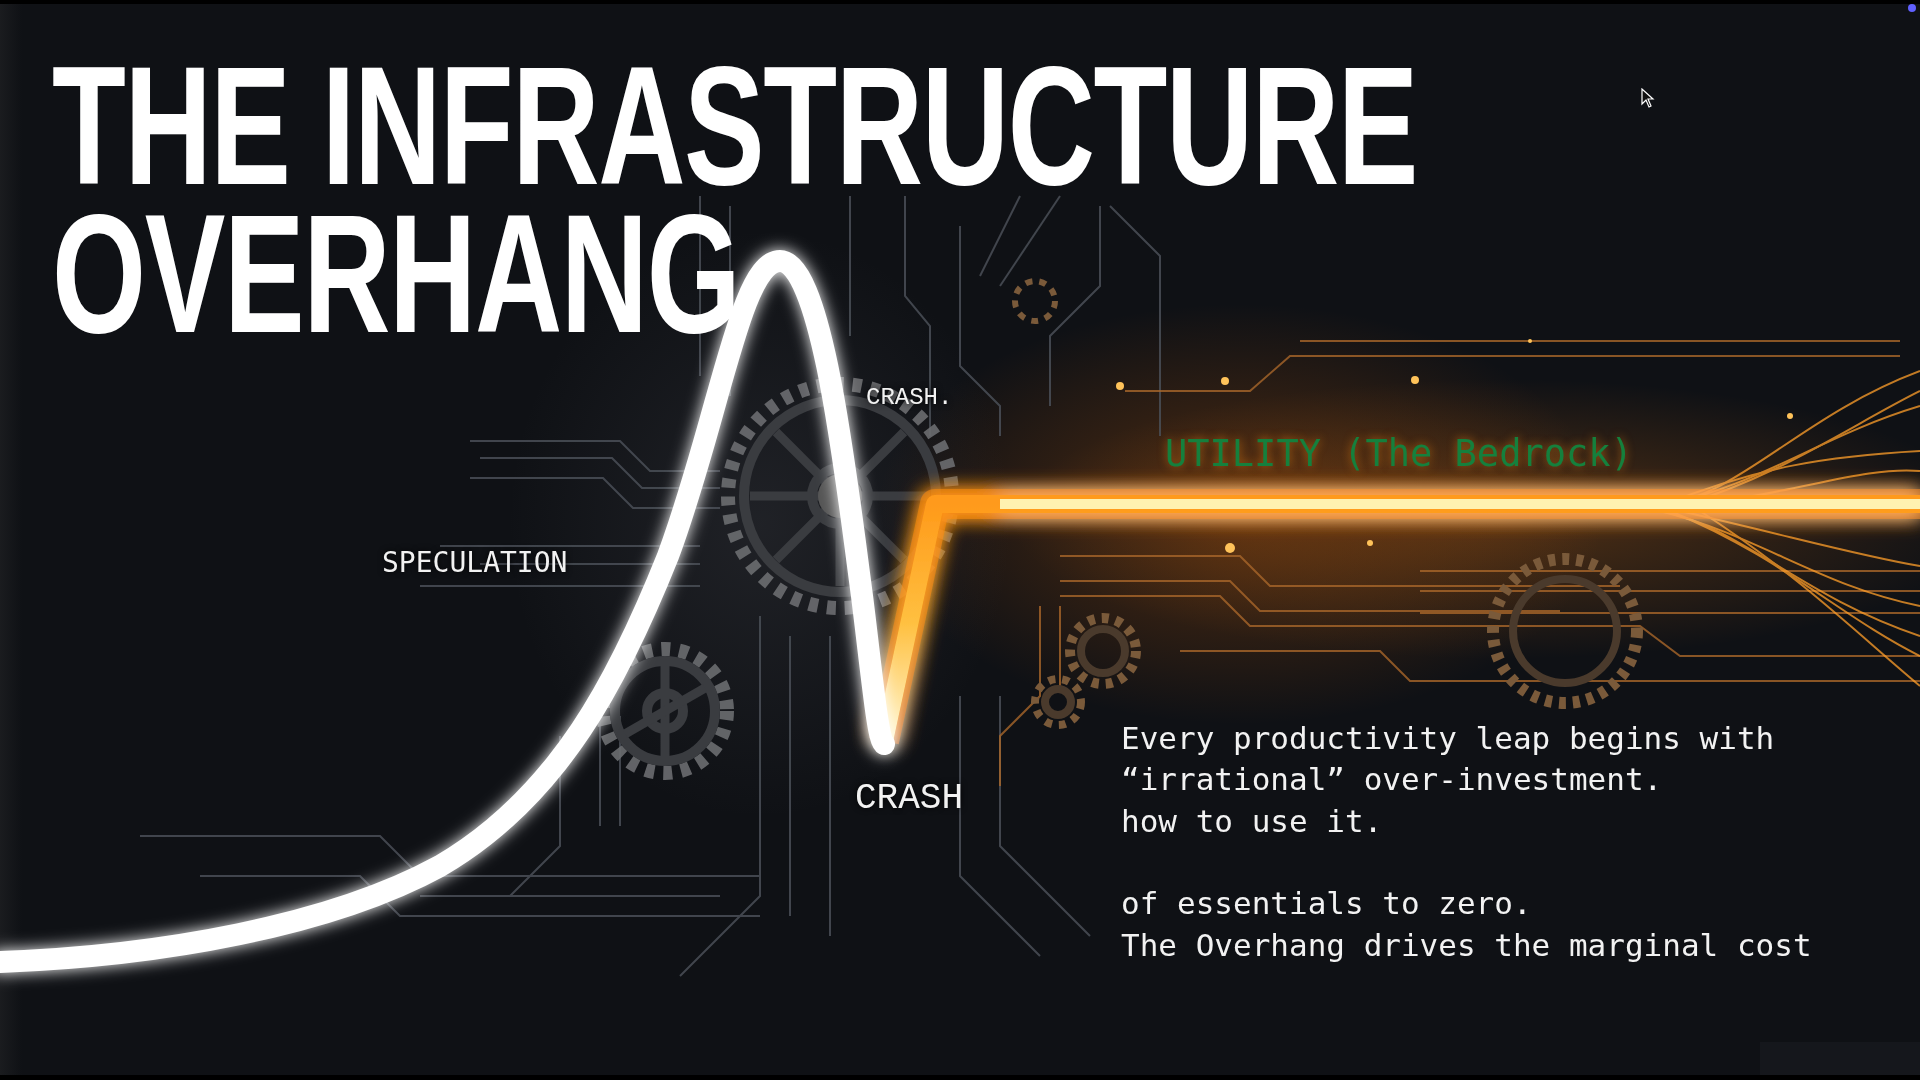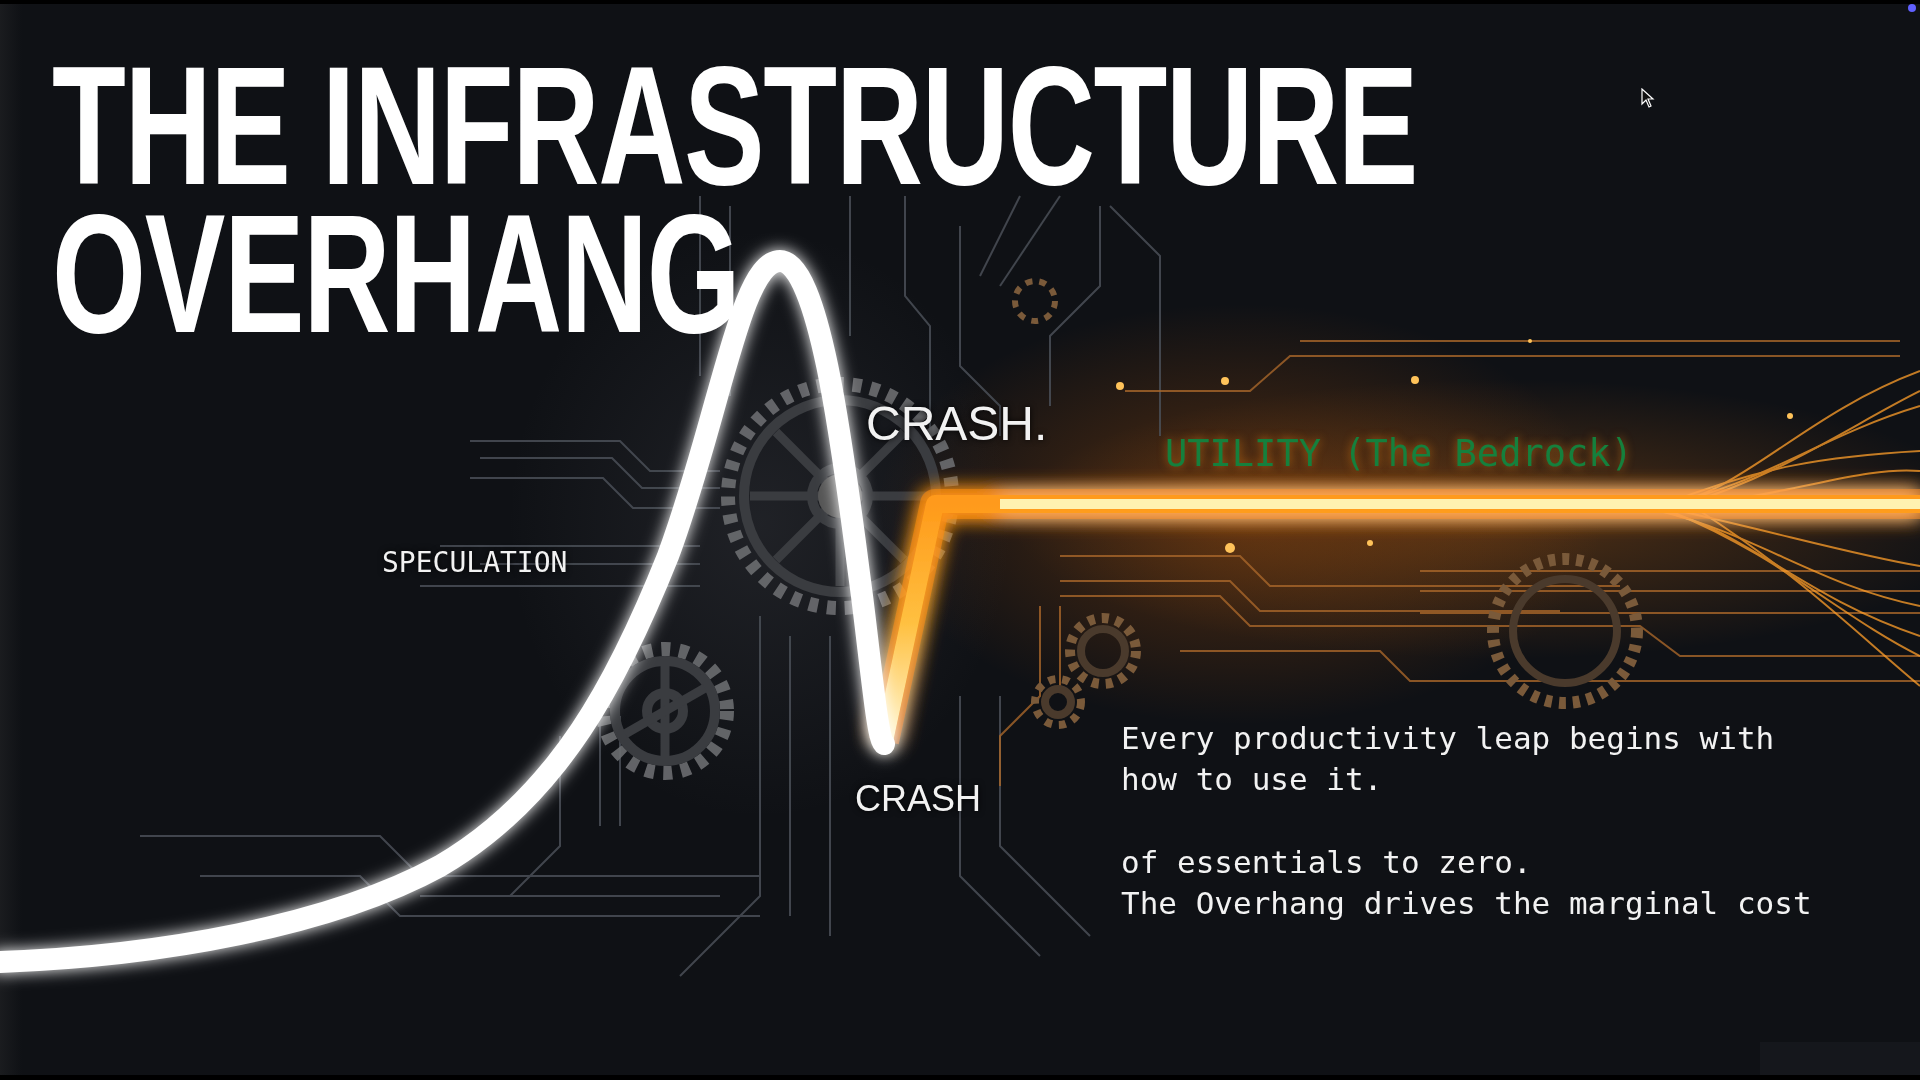--- a/index.html
+++ b/index.html
@@ -10,22 +10,22 @@
         radial-gradient(ellipse 700px 200px at 1500px 515px, rgba(230,120,20,0.30), rgba(0,0,0,0) 70%),
         radial-gradient(ellipse 360px 420px at 760px 520px, rgba(120,120,130,0.16), rgba(0,0,0,0) 70%),
         linear-gradient(90deg, rgba(60,60,60,0.25) 0px, rgba(0,0,0,0) 22px); }
     svg.art { position:absolute; left:0; top:-4px; width:1920px; height:1080px; }
     .title { position:absolute; left:52px; top:52px; margin:0; color:#ffffff;
       font-family:"Liberation Sans", sans-serif; font-weight:700; font-size:168px; line-height:148px;
       letter-spacing:-2px; transform:scaleX(0.72); transform-origin:left top; white-space:nowrap; }
     .title span { display:block; }
     .label { position:absolute; color:#f2f2f2; font-family:"DejaVu Sans Mono", monospace; white-space:nowrap; text-shadow:0 0 6px rgba(0,0,0,0.9); }
     .lbl-speculation { left:382px; top:546px; font-size:28px; letter-spacing:0px; }
-    .lbl-crash-top { left:866px; top:384px; font-size:48px; font-family:Liberation Sans, sans-serif;margin-top:12px; }
-    .lbl-crash-bottom { left:855px; top:778px; font-size:36px; font-family:Liberation Sans, sans-serif; }
+    .lbl-crash-top { left:866px; top:384px; font-size:24px; font-family:Liberation Mono, monospace; }
+    .lbl-crash-bottom { left:855px; top:778px; font-size:36px; font-family:Liberation Mono, monospace; }
     .lbl-utility { left:1165px; top:432px; font-size:37px; color:#15803d; text-shadow:0 0 10px rgba(255,140,20,0.6); }
     .body-text { position:absolute; left:1121px; top:718px; width:790px; color:#f2f2f2; font-family:"DejaVu Sans Mono", monospace; font-size:31px; line-height:41.4px; }
     .body-text p { margin:0; }
     .body-text .gap { height:41px; }
     .cursor { position:absolute; left:1641px; top:88px; width:14px; height:20px; }
     .corner-dot { position:absolute; left:1908px; top:4px; width:8px; height:8px; border-radius:50%; background:#6060ff; }
     .control-bar { position:absolute; left:1760px; top:1042px; width:160px; height:33px; background:#15171c; }
     .bottom-strip { position:absolute; left:0; top:1075px; width:1920px; height:5px; background:#000; }
   </style>
 </head>
@@ -170,20 +170,21 @@
   <span>OVERHANG</span>
 </h1>
 
 <div class="label lbl-speculation">SPECULATION</div>
 <div class="label lbl-crash-top">CRASH.</div>
 <div class="label lbl-crash-bottom">CRASH</div>
 <div class="label lbl-utility">UTILITY (The Bedrock)</div>
 
 <div class="body-text">
   <p>Every productivity leap begins with</p>
+  <p>“irrational” over-investment.</p>
   <p>how to use it.</p>
   <div class="gap"></div>
   <p>of essentials to zero.</p>
   <p>The Overhang drives the marginal cost</p>
 </div>
 
 <svg class="cursor" viewBox="0 0 14 20">
   <path d="M1 1 L1 16 L5 12 L8 19 L10 18 L7 11 L12 11 Z" fill="#111" stroke="#fff" stroke-width="1.2"></path>
 </svg>
 

